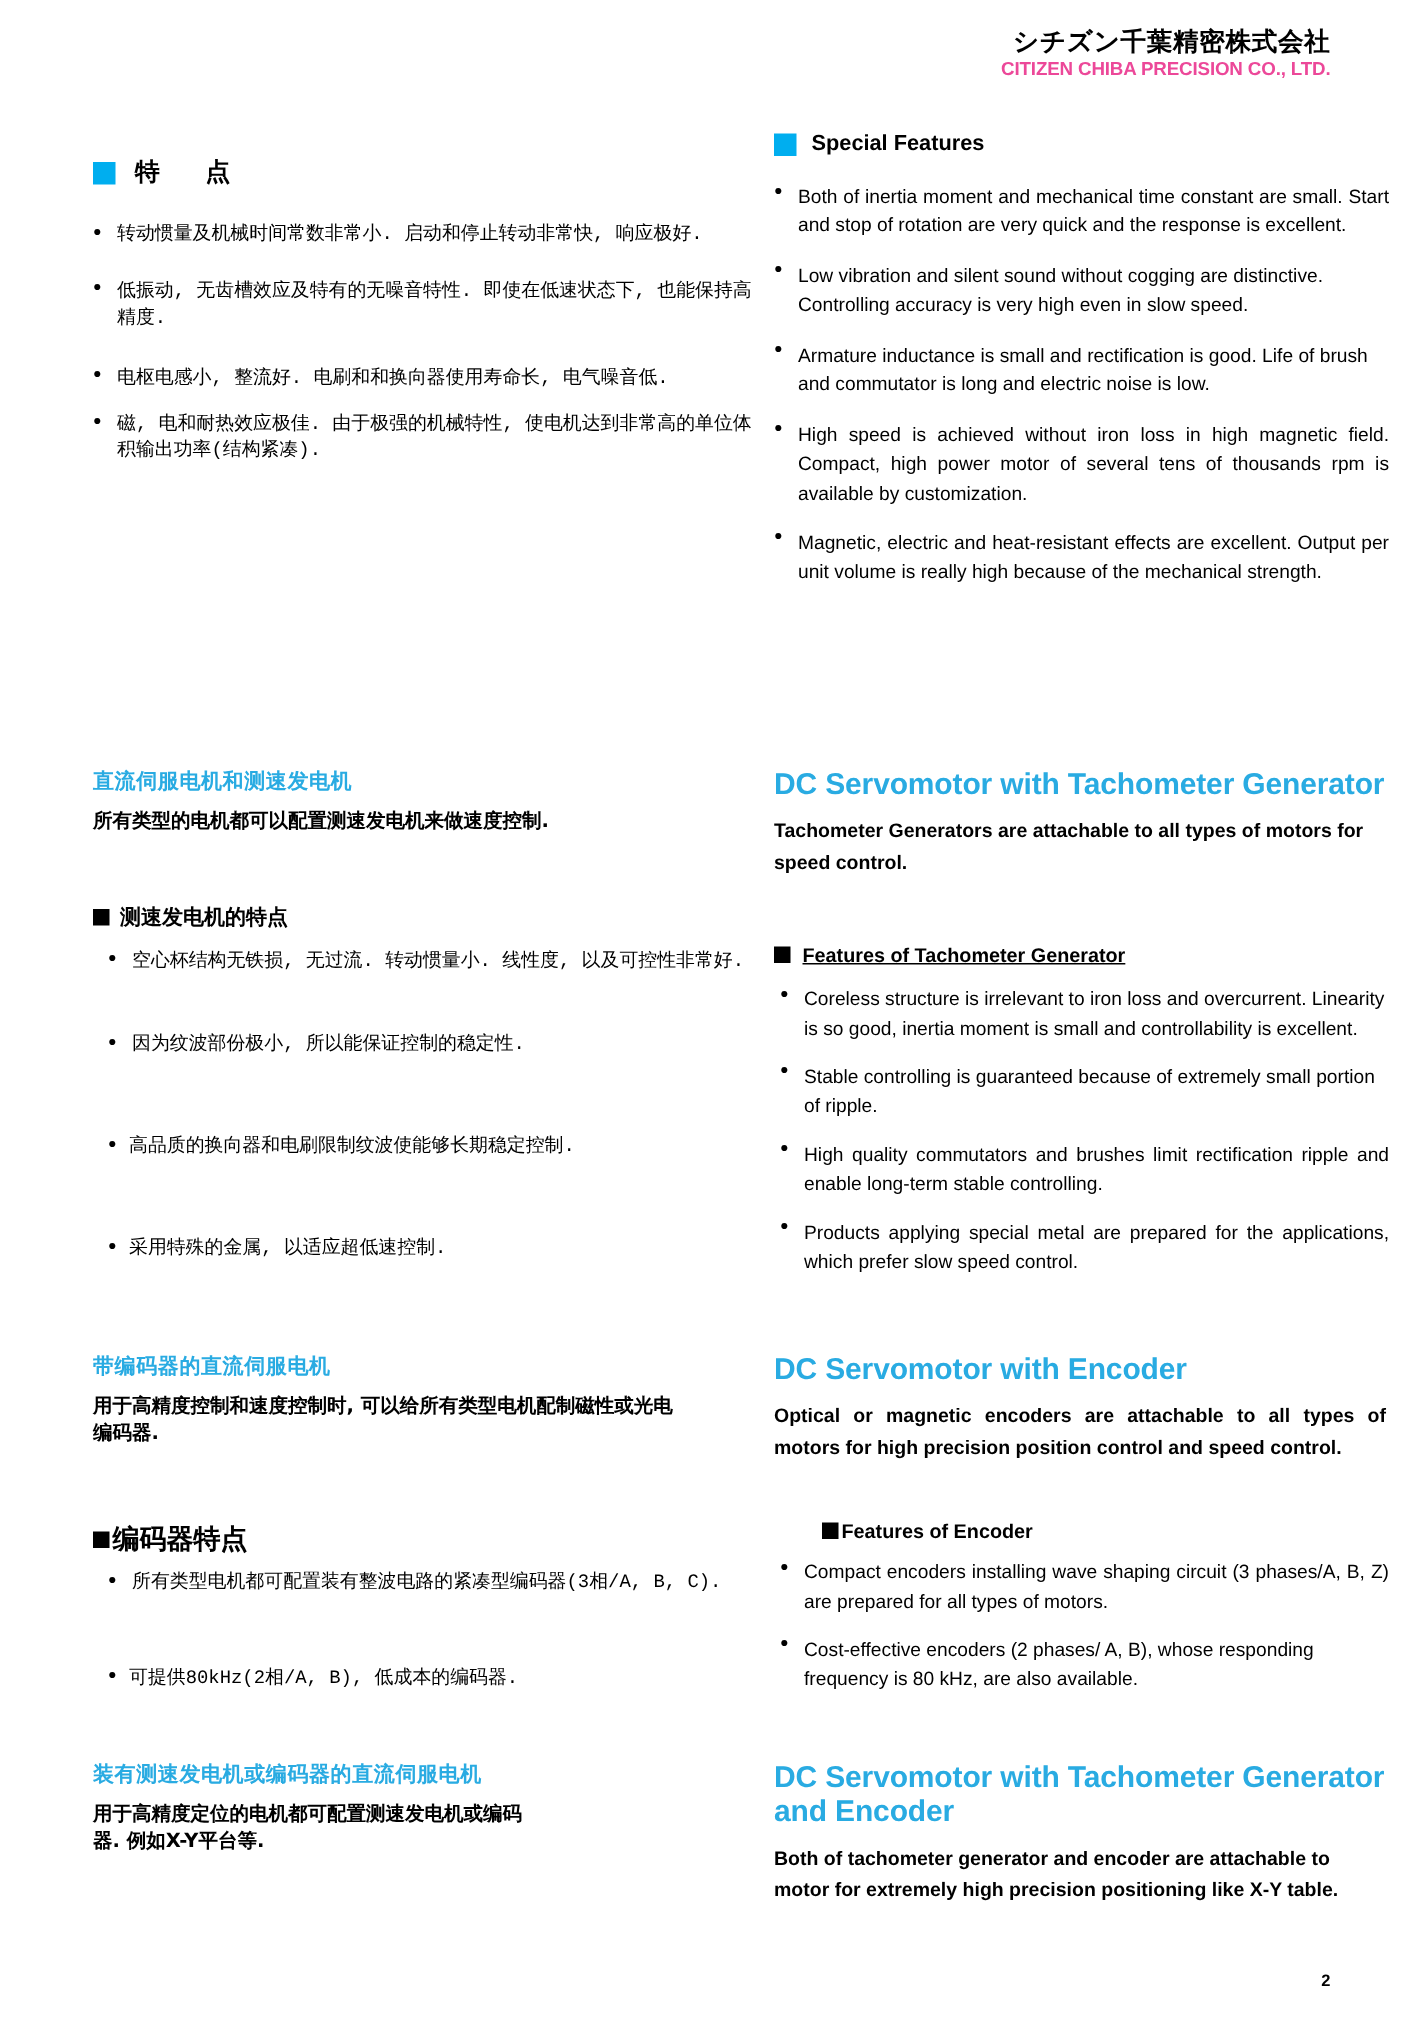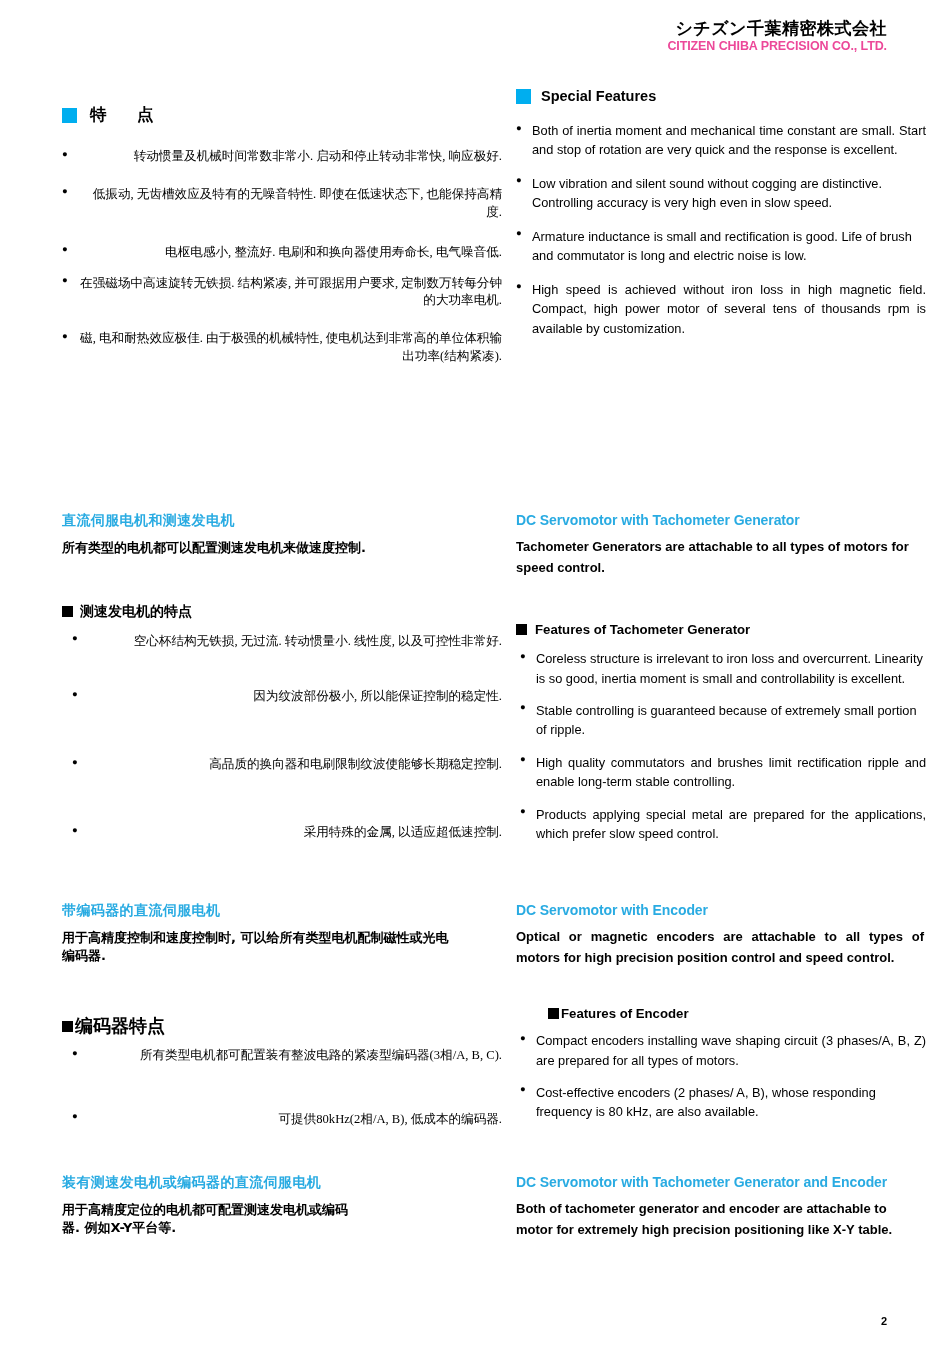--- a/index.html
+++ b/index.html
@@ -107,42 +107,41 @@
     content: "\25CF";
     position: absolute;
     left: 0;
     top: -0.5px;
     font-size: 9.5px;
     line-height: inherit;
   }
   .cn-text {
     font-size: 12.6px;
     line-height: 1.42;
-    font-family: Liberation Serif, serif;
+    font-family: Liberation Mono, monospace;
     letter-spacing: 0px;
-    text-align: right;
   }
   .en-text {
     font-size: 12.8px;
     line-height: 1.52;
     text-align: justify;
   }
   .en-text.nojust { text-align: left; }
 
   
   .sec-title-cn {
     color: #29ABE2;
     font-size: 14px;
     font-weight: bold;
     font-family: "DejaVu Sans", "Liberation Sans", sans-serif;
     letter-spacing: 0.4px;
   }
   .sec-title-en {
     color: #29ABE2;
-    font-size: 14px;
+    font-size: 20px;
     font-weight: bold;
     letter-spacing: -0.1px;
   }
   .sec-lead-cn {
     font-size: 13px;
     font-weight: bold;
     line-height: 1.35;
     font-family: "DejaVu Sans", "Liberation Sans", sans-serif;
     margin-top: 9px;
   }
@@ -193,21 +192,20 @@
 
     <div class="block" style="top:104px;">
       <div class="head-sq">
         <span class="sq-cyan"></span>
         <span class="head-cn">特　点</span>
       </div>
       <ul class="bl" style="margin-top:22px;">
         <li class="cn-text" style="margin-bottom:20px;">转动惯量及机械时间常数非常小. 启动和停止转动非常快, 响应极好.</li>
         <li class="cn-text" style="margin-bottom:22px;">低振动, 无齿槽效应及特有的无噪音特性. 即使在低速状态下, 也能保持高精度.</li>
         <li class="cn-text" style="">电枢电感小, 整流好. 电刷和和换向器使用寿命长, 电气噪音低.</li>
-        <li class="cn-text" style="margin-bottom:20px;">在强磁场中高速旋转无铁损. 结构紧凑, 并可跟据用户要求, 定制数万转每分钟的大功率电机.</li>
         <li class="cn-text">磁, 电和耐热效应极佳. 由于极强的机械特性, 使电机达到非常高的单位体积输出功率(结构紧凑).</li>
       </ul>
     </div>
 
     <div class="block" style="top:512px;">
       <div class="sec-title-cn">直流伺服电机和测速发电机</div>
       <div class="sec-lead-cn">所有类型的电机都可以配置测速发电机来做速度控制.</div>
 
       <div class="sub-head-cn" style="margin-top:46px;">
         <span class="sq-black"></span>
@@ -249,28 +247,29 @@
     <div class="block" style="top:88px;">
       <div class="head-sq" style="gap:10px;">
         <span class="sq-cyan"></span>
         <span class="head-en">Special Features</span>
       </div>
       <ul class="bl" style="margin-top:17px;">
         <li class="en-text" style="margin-bottom:14px;">Both of inertia moment and mechanical time constant are small. Start and stop of rotation are very quick and the response is excellent.</li>
         <li class="en-text nojust" style="margin-bottom:14px;">Low vibration and silent sound without cogging are distinctive. Controlling accuracy is very high even in slow speed.</li>
         <li class="en-text nojust" style="margin-bottom:14px;">Armature inductance is small and rectification is good. Life of brush and commutator is long and electric noise is low.</li>
         <li class="en-text" style="margin-bottom:14px;">High speed is achieved without iron loss in high magnetic field. Compact, high power motor of several tens of thousands rpm is available by customization.</li>
+        <li class="en-text">Magnetic, electric and heat-resistant effects are excellent. Output per unit volume is really high because of the mechanical strength.</li>
       </ul>
     </div>
 
     <div class="block" style="top:512px;">
       <div class="sec-title-en">DC Servomotor with Tachometer Generator</div>
       <div class="sec-lead-en" style="width:398px;">Tachometer Generators are attachable to all types of motors for speed control.</div>
 
-      <div class="sub-head-en" style="margin-top:44px;">
+      <div class="sub-head-en" style="margin-top:44px;text-decoration:underline;">
         <span class="sq-black"></span>
         <span>Features of Tachometer Generator</span>
       </div>
 
       <ul class="bl" style="margin-top:12px; padding-left:4px;">
         <li class="en-text nojust" style="margin-bottom:13px;">Coreless structure is irrelevant to iron loss and overcurrent. Linearity is so good, inertia moment is small and controllability is excellent.</li>
         <li class="en-text nojust" style="margin-bottom:13px;">Stable controlling is guaranteed because of extremely small portion of ripple.</li>
         <li class="en-text" style="margin-bottom:13px;">High quality commutators and brushes limit rectification ripple and enable long-term stable controlling.</li>
         <li class="en-text">Products applying special metal are prepared for the applications, which prefer slow speed control.</li>
       </ul>

